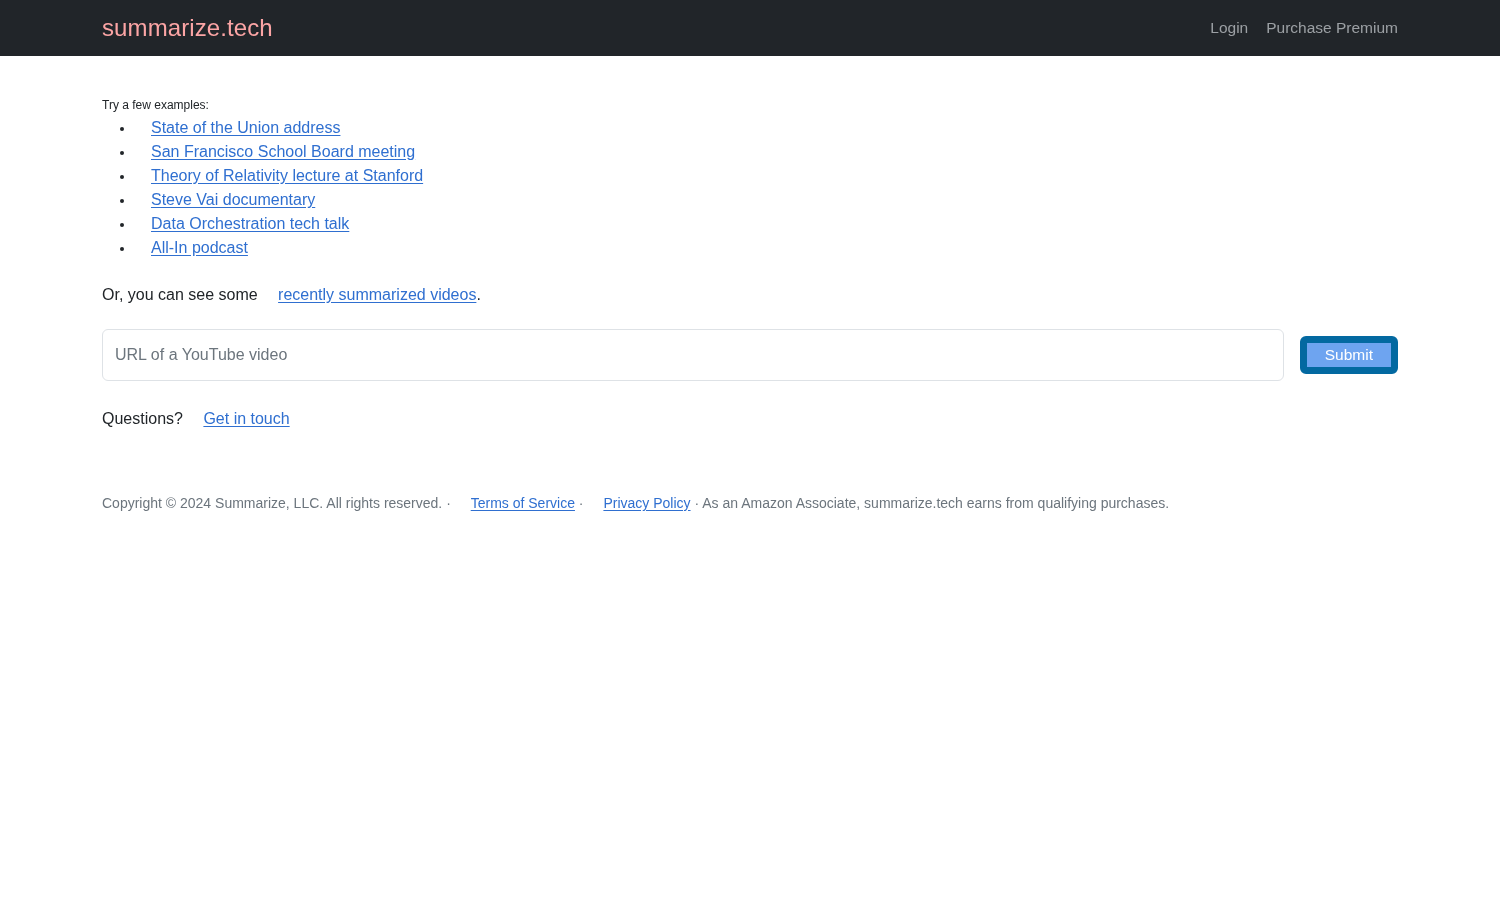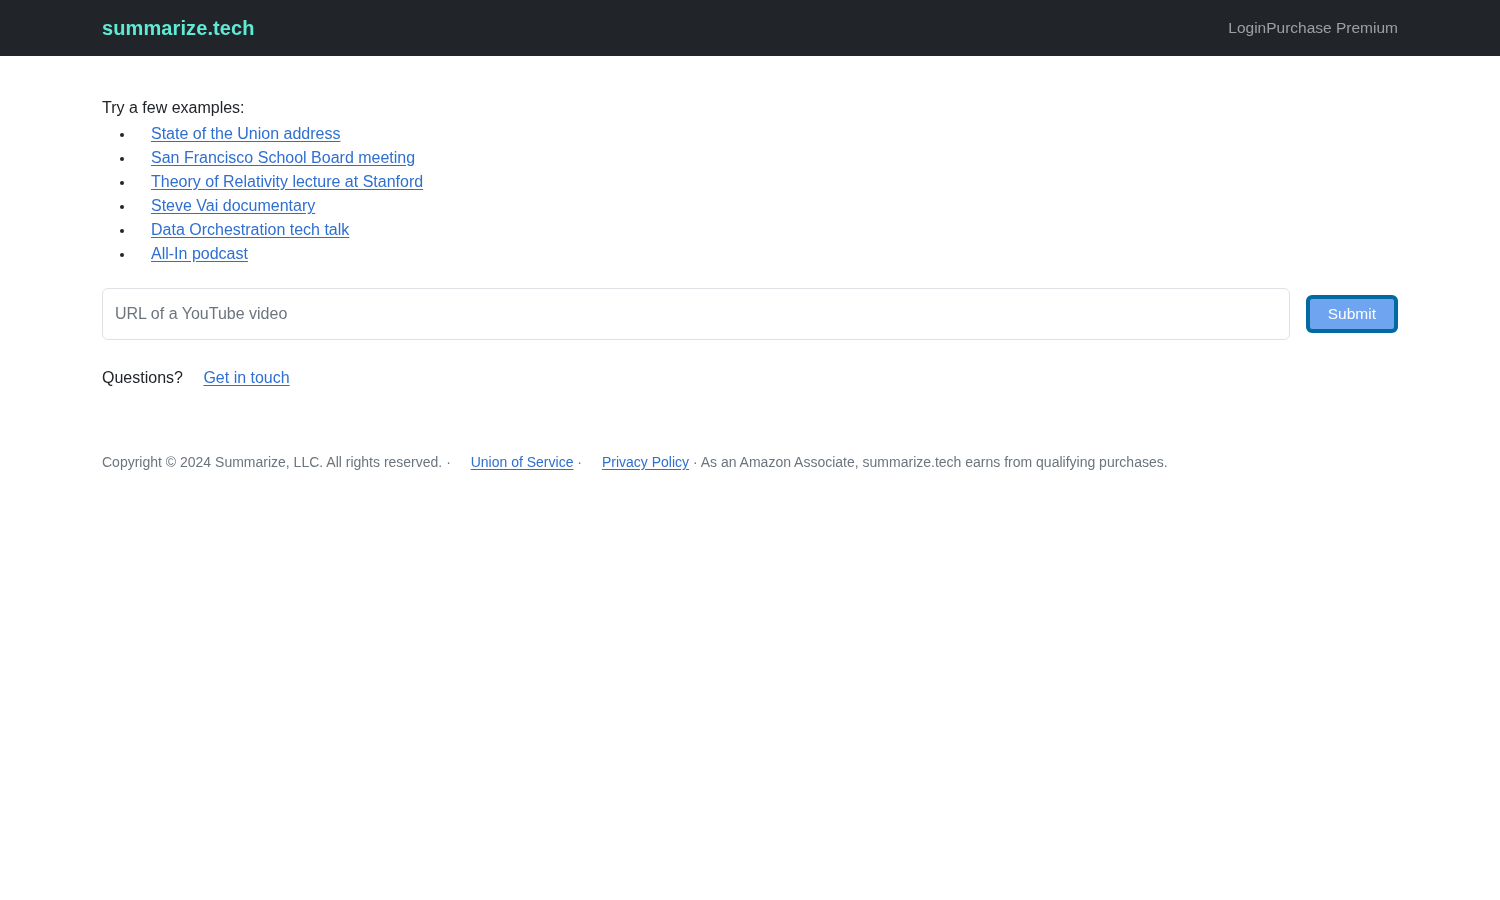--- a/index.html
+++ b/index.html
@@ -17,29 +17,30 @@
   
   .navbar {
     height: 56px;
     background: #212529;
     display: flex;
     align-items: center;
     padding: 0 102px 0 102px;
     justify-content: space-between;
   }
   .brand {
-    color: #5eead4;
-    font-size: 20px;
-    font-weight: 700;
+    color: #fca5a5;
+    font-size: 24px;
+    font-weight: 400;
     text-decoration: none;
     letter-spacing: 0.1px;
     line-height: 1;
   }
   .nav-links {
     display: flex;
+    gap: 18px;
   }
   .nav-link {
     color: #9ca0a4;
     font-size: 15.5px;
     text-decoration: none;
     line-height: 1;
   }
 
   
   .container {
@@ -53,21 +54,21 @@
     line-height: 1.25;
     letter-spacing: -0.2px;
   }
   .lede {
     font-size: 16px;
     color: #212529;
     margin: 30px 0 0 0;
     line-height: 1.5;
   }
   .examples-intro {
-    font-size: 16px;
+    font-size: 12px;
     color: #212529;
     margin: 40px 0 0 0;
     line-height: 1.5;
   }
   ul.examples {
     margin: 2px 0 0 0;
     padding-left: 33px;
     list-style: disc;
   }
   ul.examples li {
@@ -113,21 +114,21 @@
   .url-input::placeholder { color: #6c757d; opacity: 1; }
 
   .submit-btn {
     margin-left: 16px;
     height: 38px;
     padding: 0 18px;
     font-size: 15.5px;
     font-family: "Liberation Sans", sans-serif;
     color: #ffffff;
     background: #6ea4f0;
-    border: 4px solid #0369a1;
+    border: 7px solid #0369a1;
     border-radius: 6px;
     cursor: pointer;
     line-height: 1;
   }
 
   .questions-line {
     font-size: 16px;
     color: #212529;
     margin: 26px 0 0 0;
     line-height: 1.5;
@@ -162,31 +163,32 @@
 
   <ul class="examples">
     <li><a class="link" href="#">State of the Union address</a></li>
     <li><a class="link" href="#">San Francisco School Board meeting</a></li>
     <li><a class="link" href="#">Theory of Relativity lecture at Stanford</a></li>
     <li><a class="link" href="#">Steve Vai documentary</a></li>
     <li><a class="link" href="#">Data Orchestration tech talk</a></li>
     <li><a class="link" href="#">All-In podcast</a></li>
   </ul>
 
+  <p class="recent-line"><span>Or, you can see some </span><a class="link" href="#">recently summarized videos</a><span>.</span></p>
 
   <form class="form-row">
     <input class="url-input" type="text" placeholder="URL of a YouTube video" style="">
     <button class="submit-btn" type="submit">Submit</button>
   </form>
 
   <p class="questions-line"><span>Questions? </span><a class="link" href="#">Get in touch</a></p>
 
   <div class="footer">
     <span>Copyright © 2024 Summarize, LLC. All rights reserved.</span>
     <span class="sep">·</span>
-    <a class="link" href="#">Union of Service</a>
+    <a class="link" href="#">Terms of Service</a>
     <span class="sep">·</span>
     <a class="link" href="#">Privacy Policy</a>
     <span class="sep">·</span>
     <span>As an Amazon Associate, summarize.tech earns from qualifying purchases.</span>
   </div>
 
 </div>
 
 </body></html>

